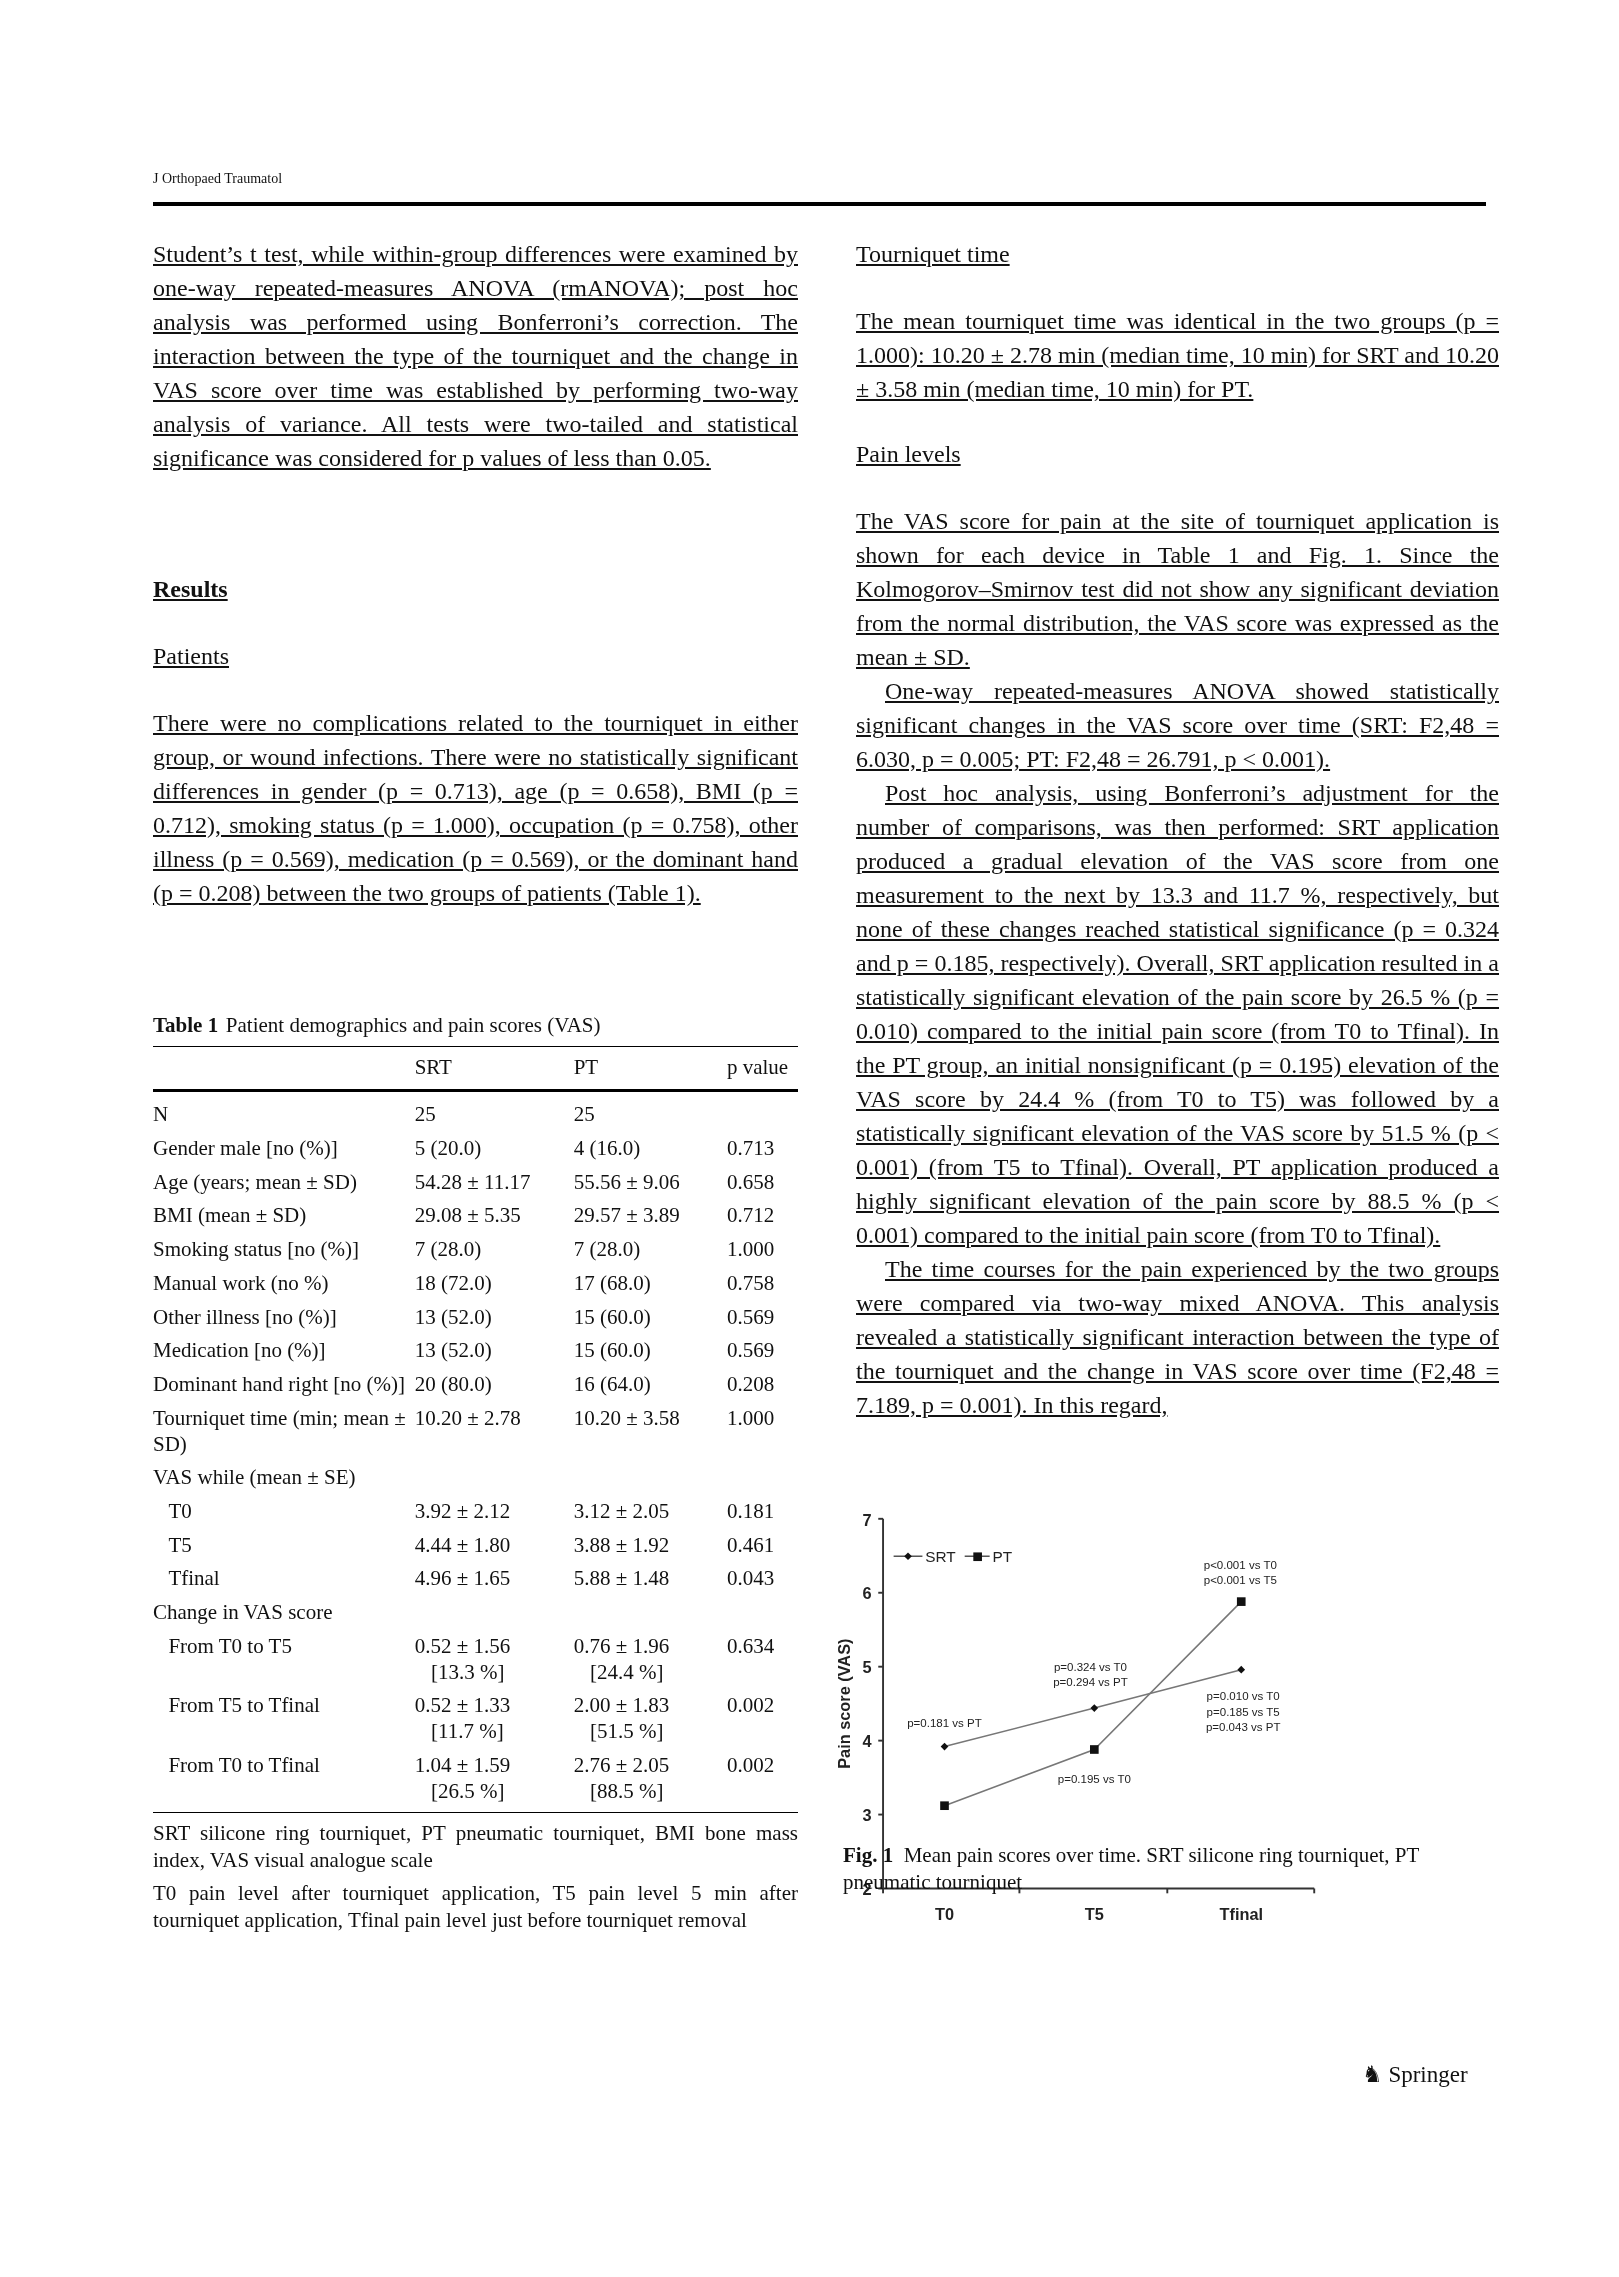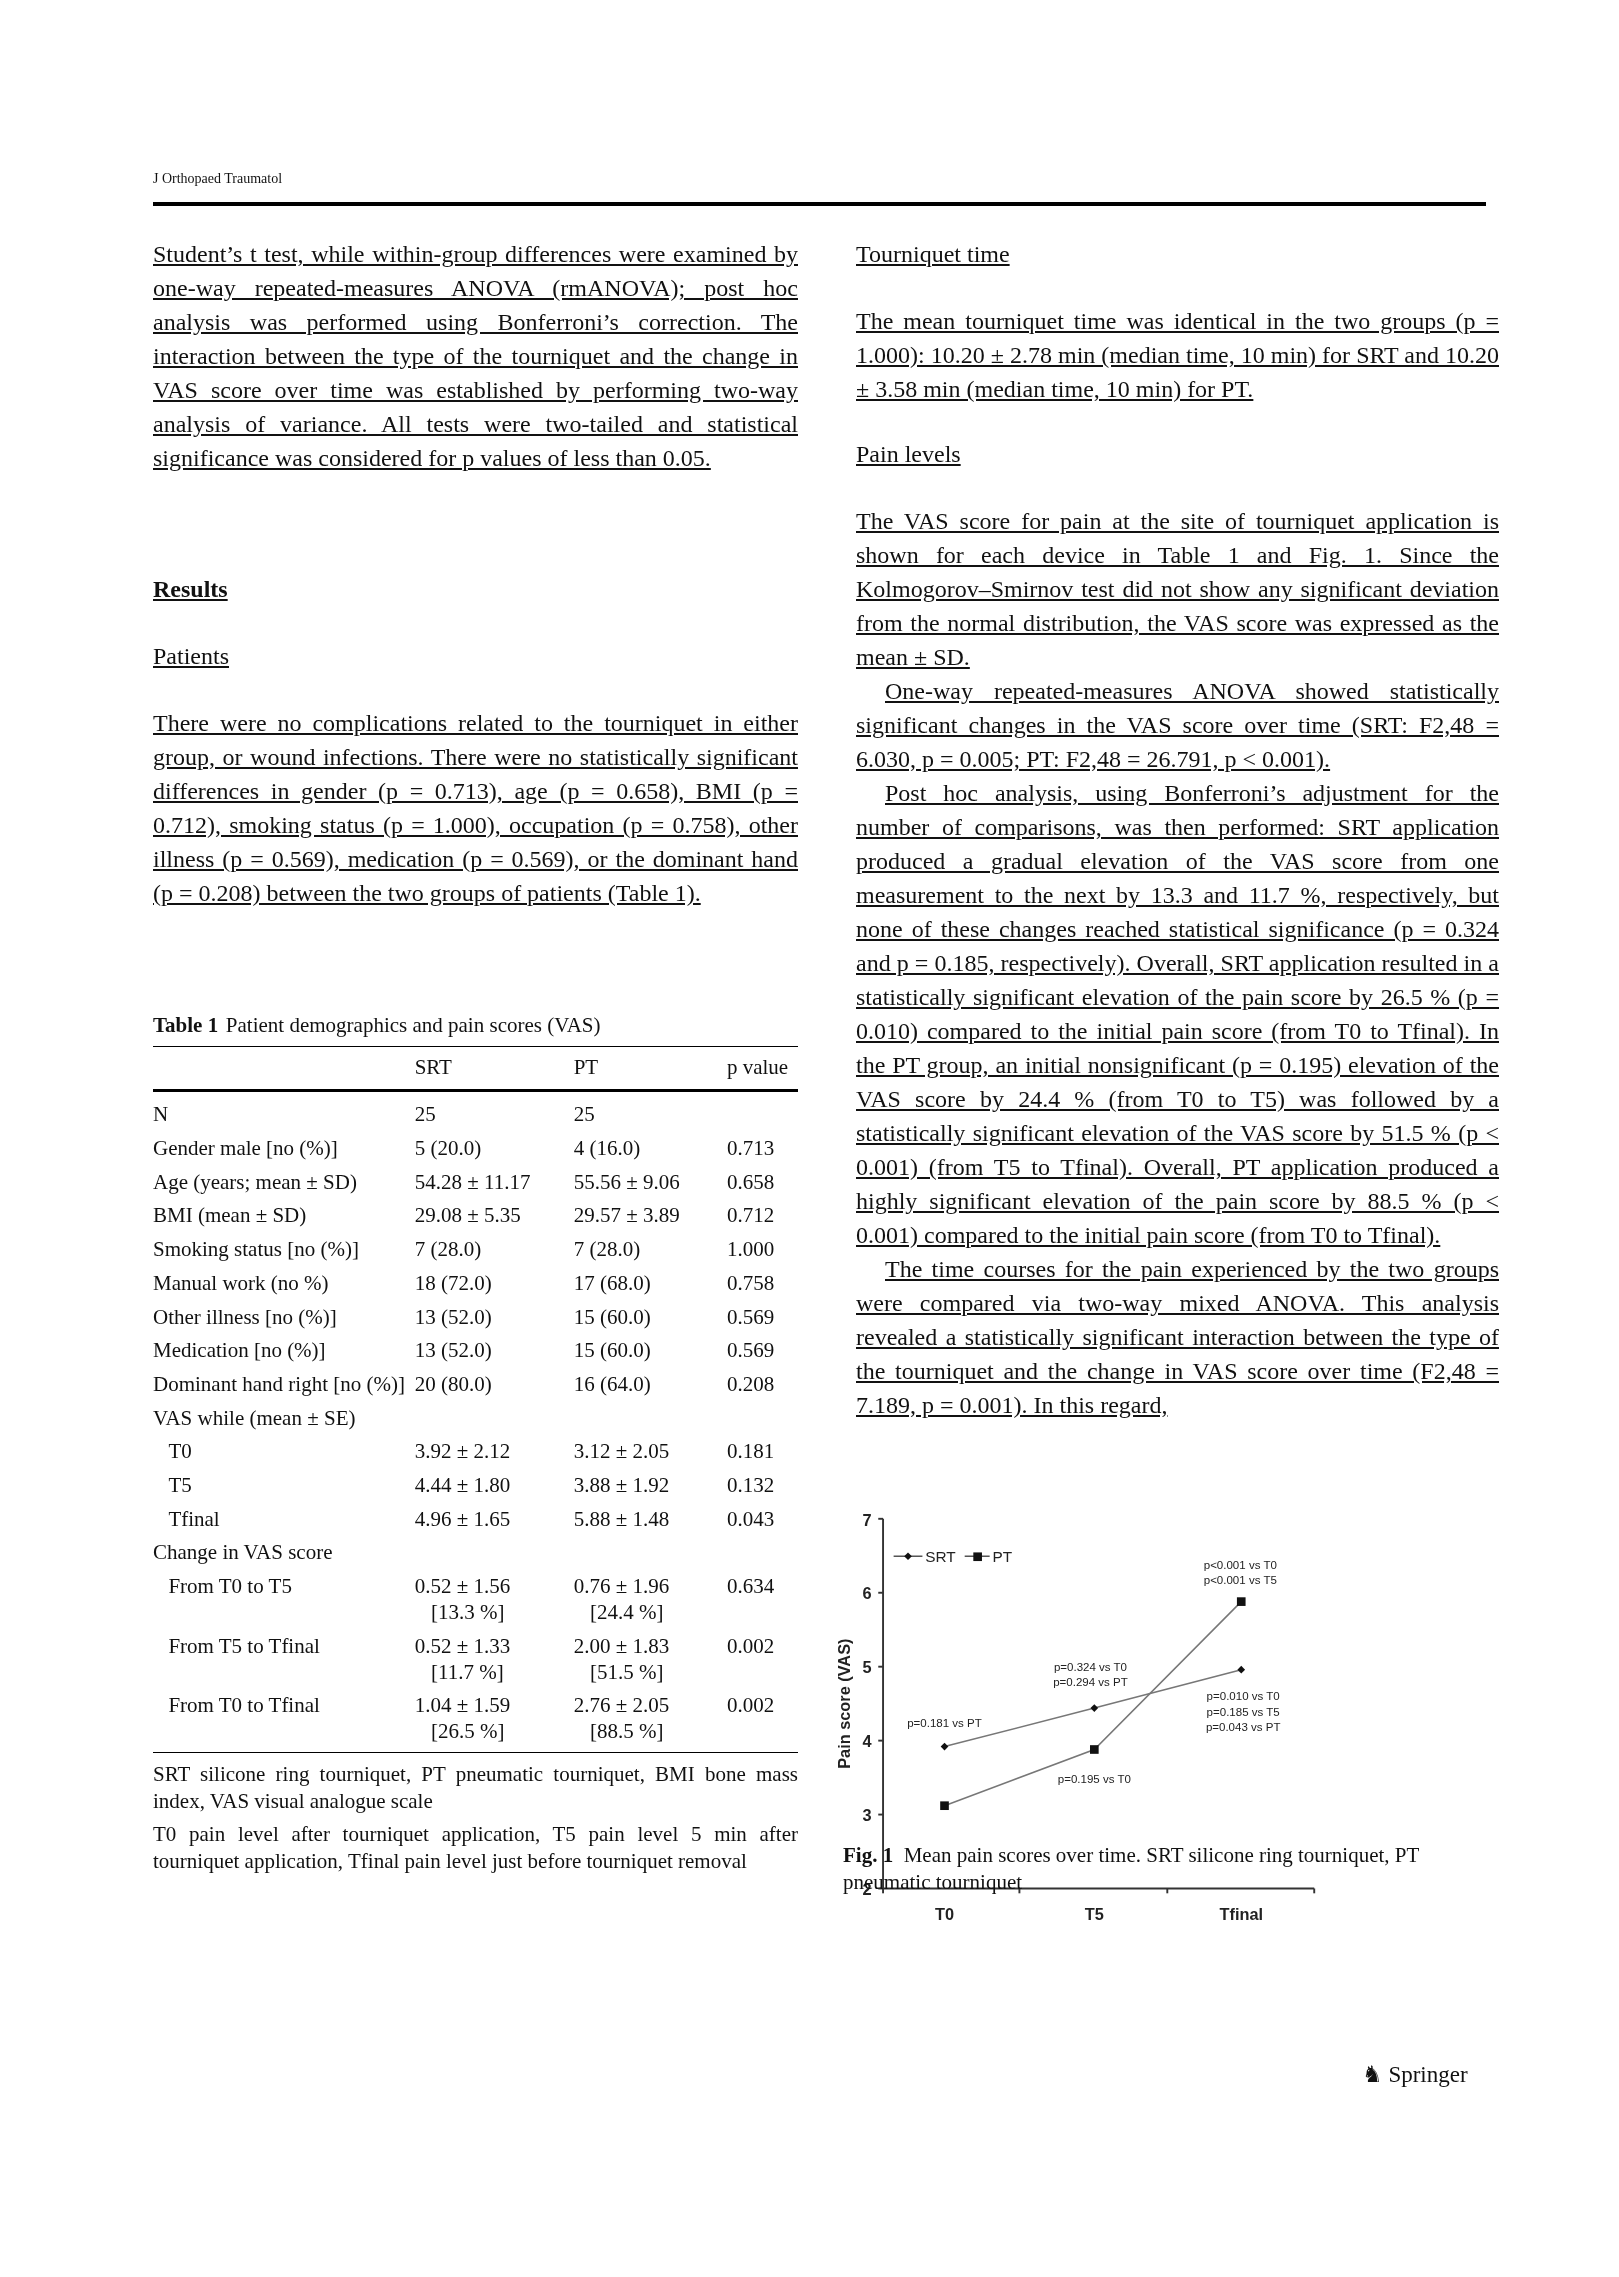--- a/index.html
+++ b/index.html
@@ -116,36 +116,42 @@
           <td class="c2"><span>15 (60.0)</span></td>
           <td class="c3"><span>0.569</span></td>
         </tr>
         <tr>
           <td class="c0"><span>Dominant hand right [no (%)]</span></td>
           <td class="c1"><span>20 (80.0)</span></td>
           <td class="c2"><span>16 (64.0)</span></td>
           <td class="c3"><span>0.208</span></td>
         </tr>
         <tr>
+          <td class="c0"><span>Tourniquet time (min; mean ± SD)</span></td>
+          <td class="c1"><span>10.20 ± 2.78</span></td>
+          <td class="c2"><span>10.20 ± 3.58</span></td>
+          <td class="c3"><span>1.000</span></td>
+        </tr>
+        <tr>
           <td class="c0"><span>VAS while (mean ± SE)</span></td>
           <td class="c1"><span></span></td>
           <td class="c2"><span></span></td>
           <td class="c3"><span></span></td>
         </tr>
         <tr class="sub-row">
           <td class="c0"><span>T0</span></td>
           <td class="c1"><span>3.92 ± 2.12</span></td>
           <td class="c2"><span>3.12 ± 2.05</span></td>
           <td class="c3"><span>0.181</span></td>
         </tr>
         <tr class="sub-row">
           <td class="c0"><span>T5</span></td>
           <td class="c1"><span>4.44 ± 1.80</span></td>
           <td class="c2"><span>3.88 ± 1.92</span></td>
-          <td class="c3"><span>0.132</span></td>
+          <td class="c3"><span>0.461</span></td>
         </tr>
         <tr class="sub-row">
           <td class="c0"><span>Tfinal</span></td>
           <td class="c1"><span>4.96 ± 1.65</span></td>
           <td class="c2"><span>5.88 ± 1.48</span></td>
           <td class="c3"><span>0.043</span></td>
         </tr>
         <tr>
           <td class="c0"><span>Change in VAS score</span></td>
           <td class="c1"><span></span></td>

